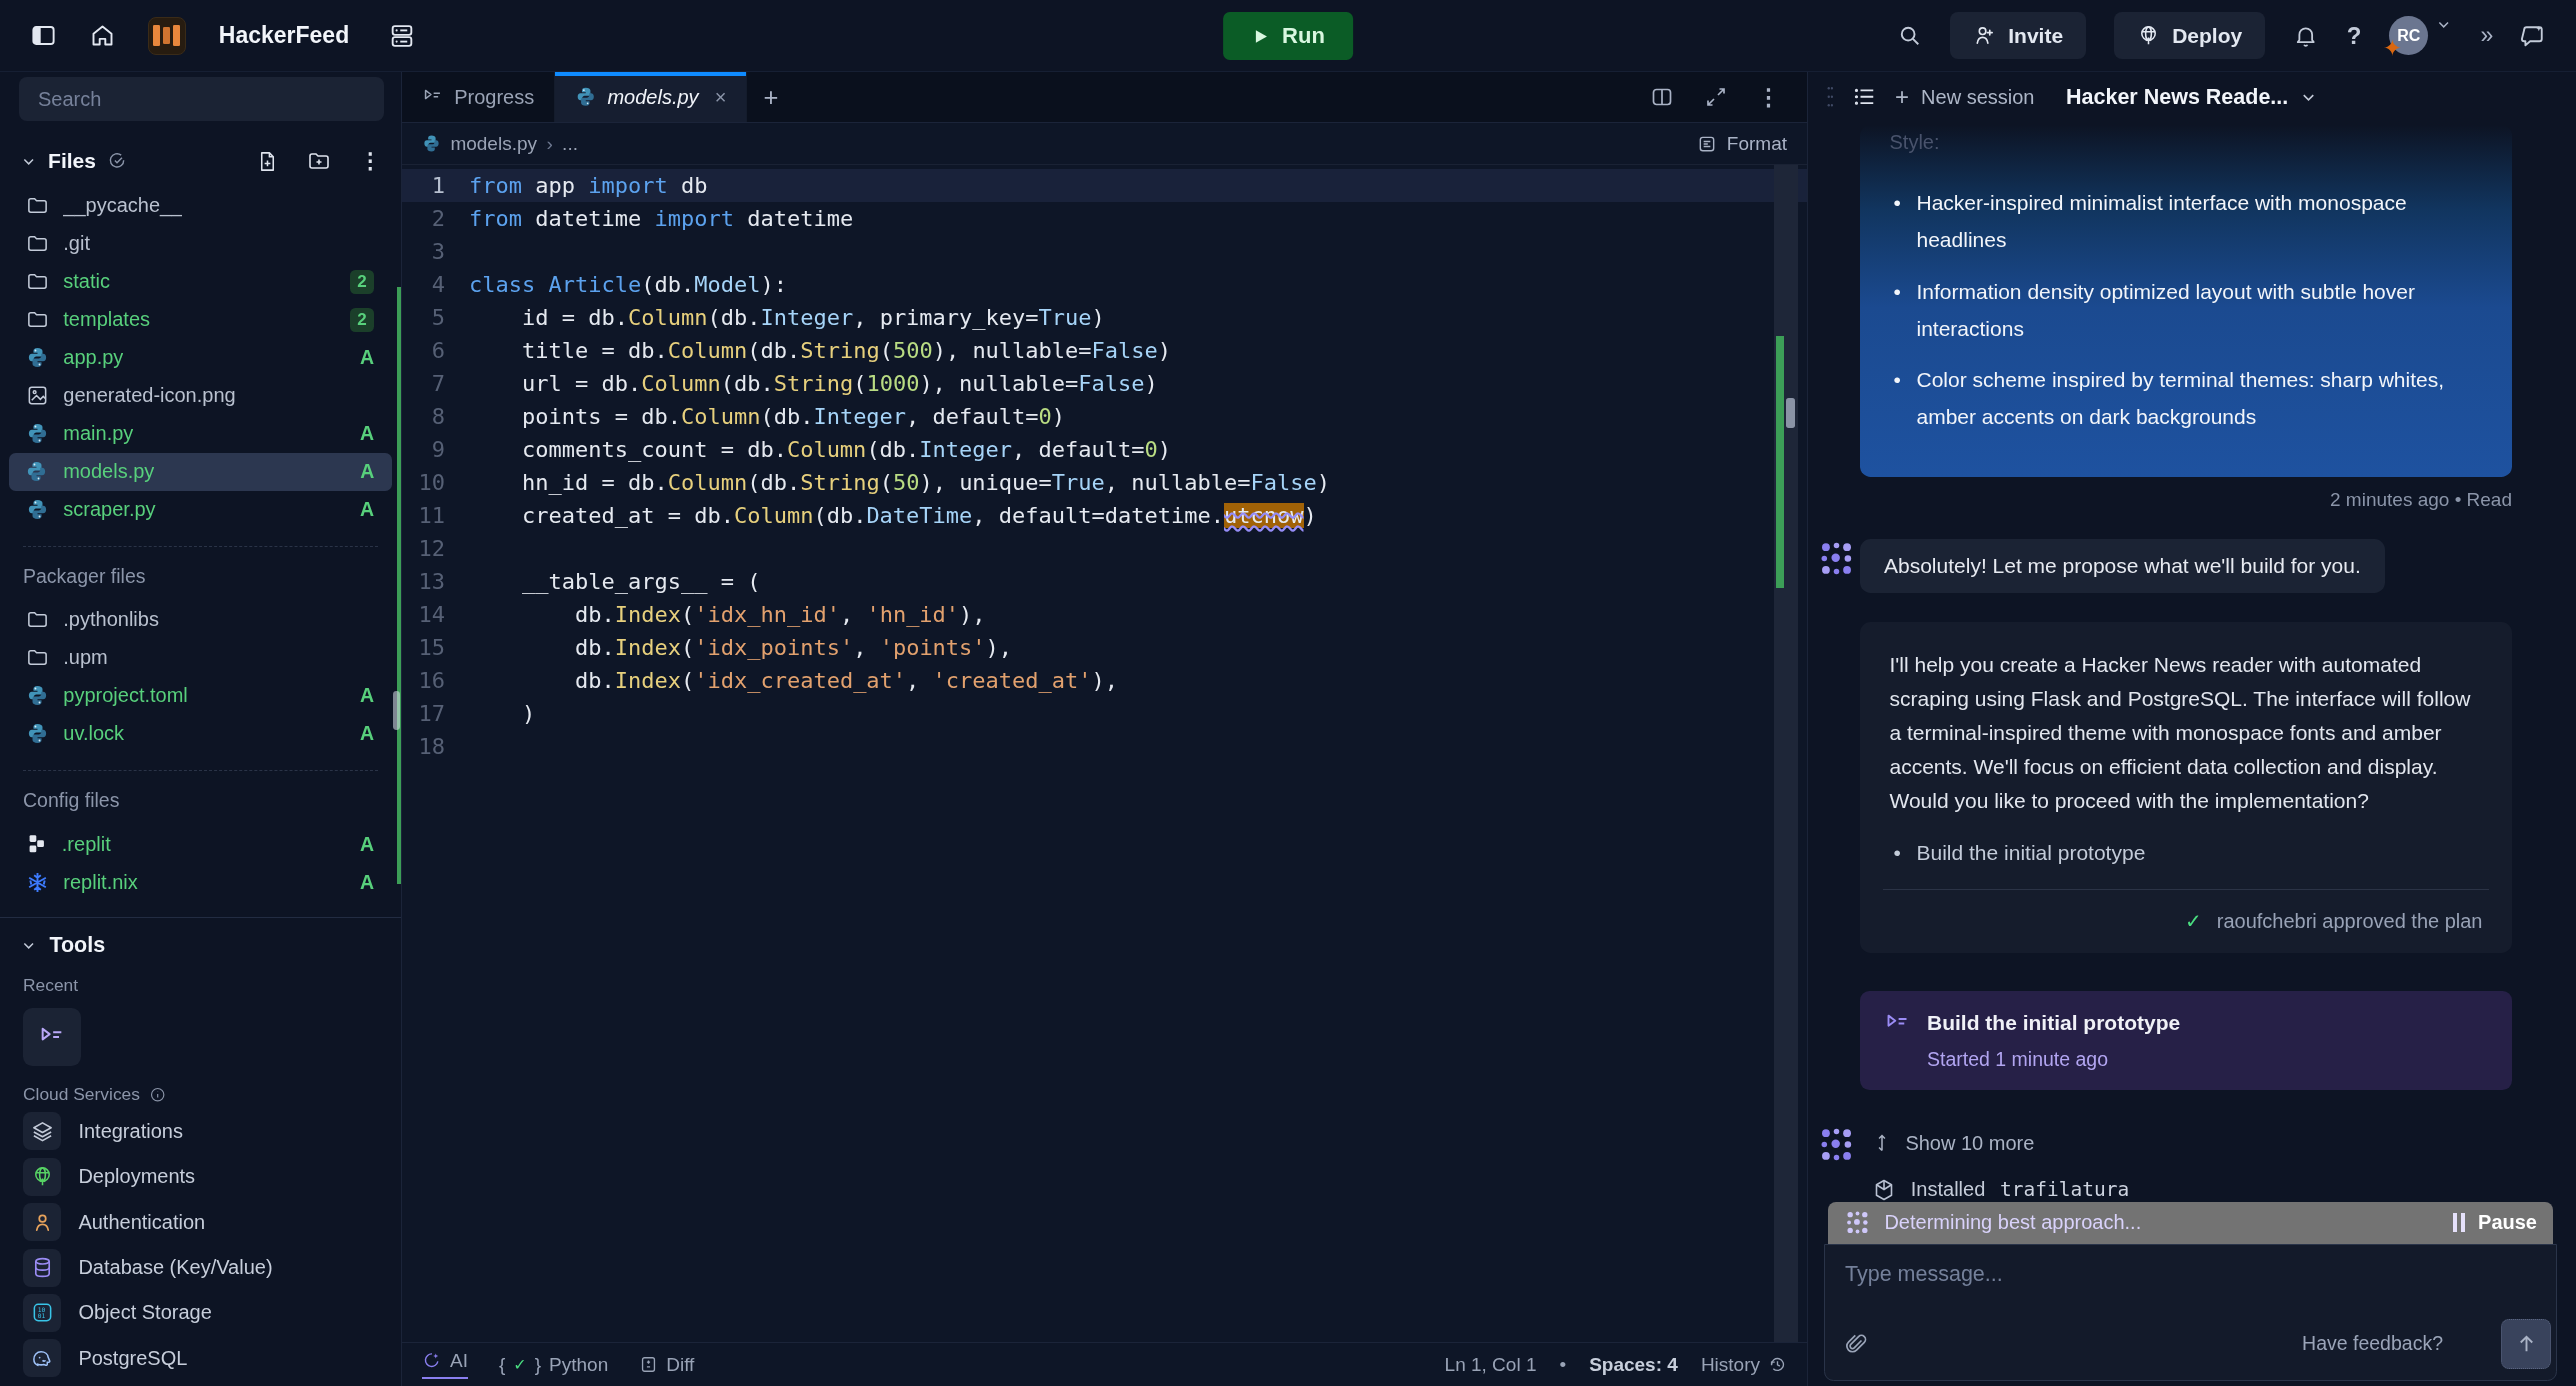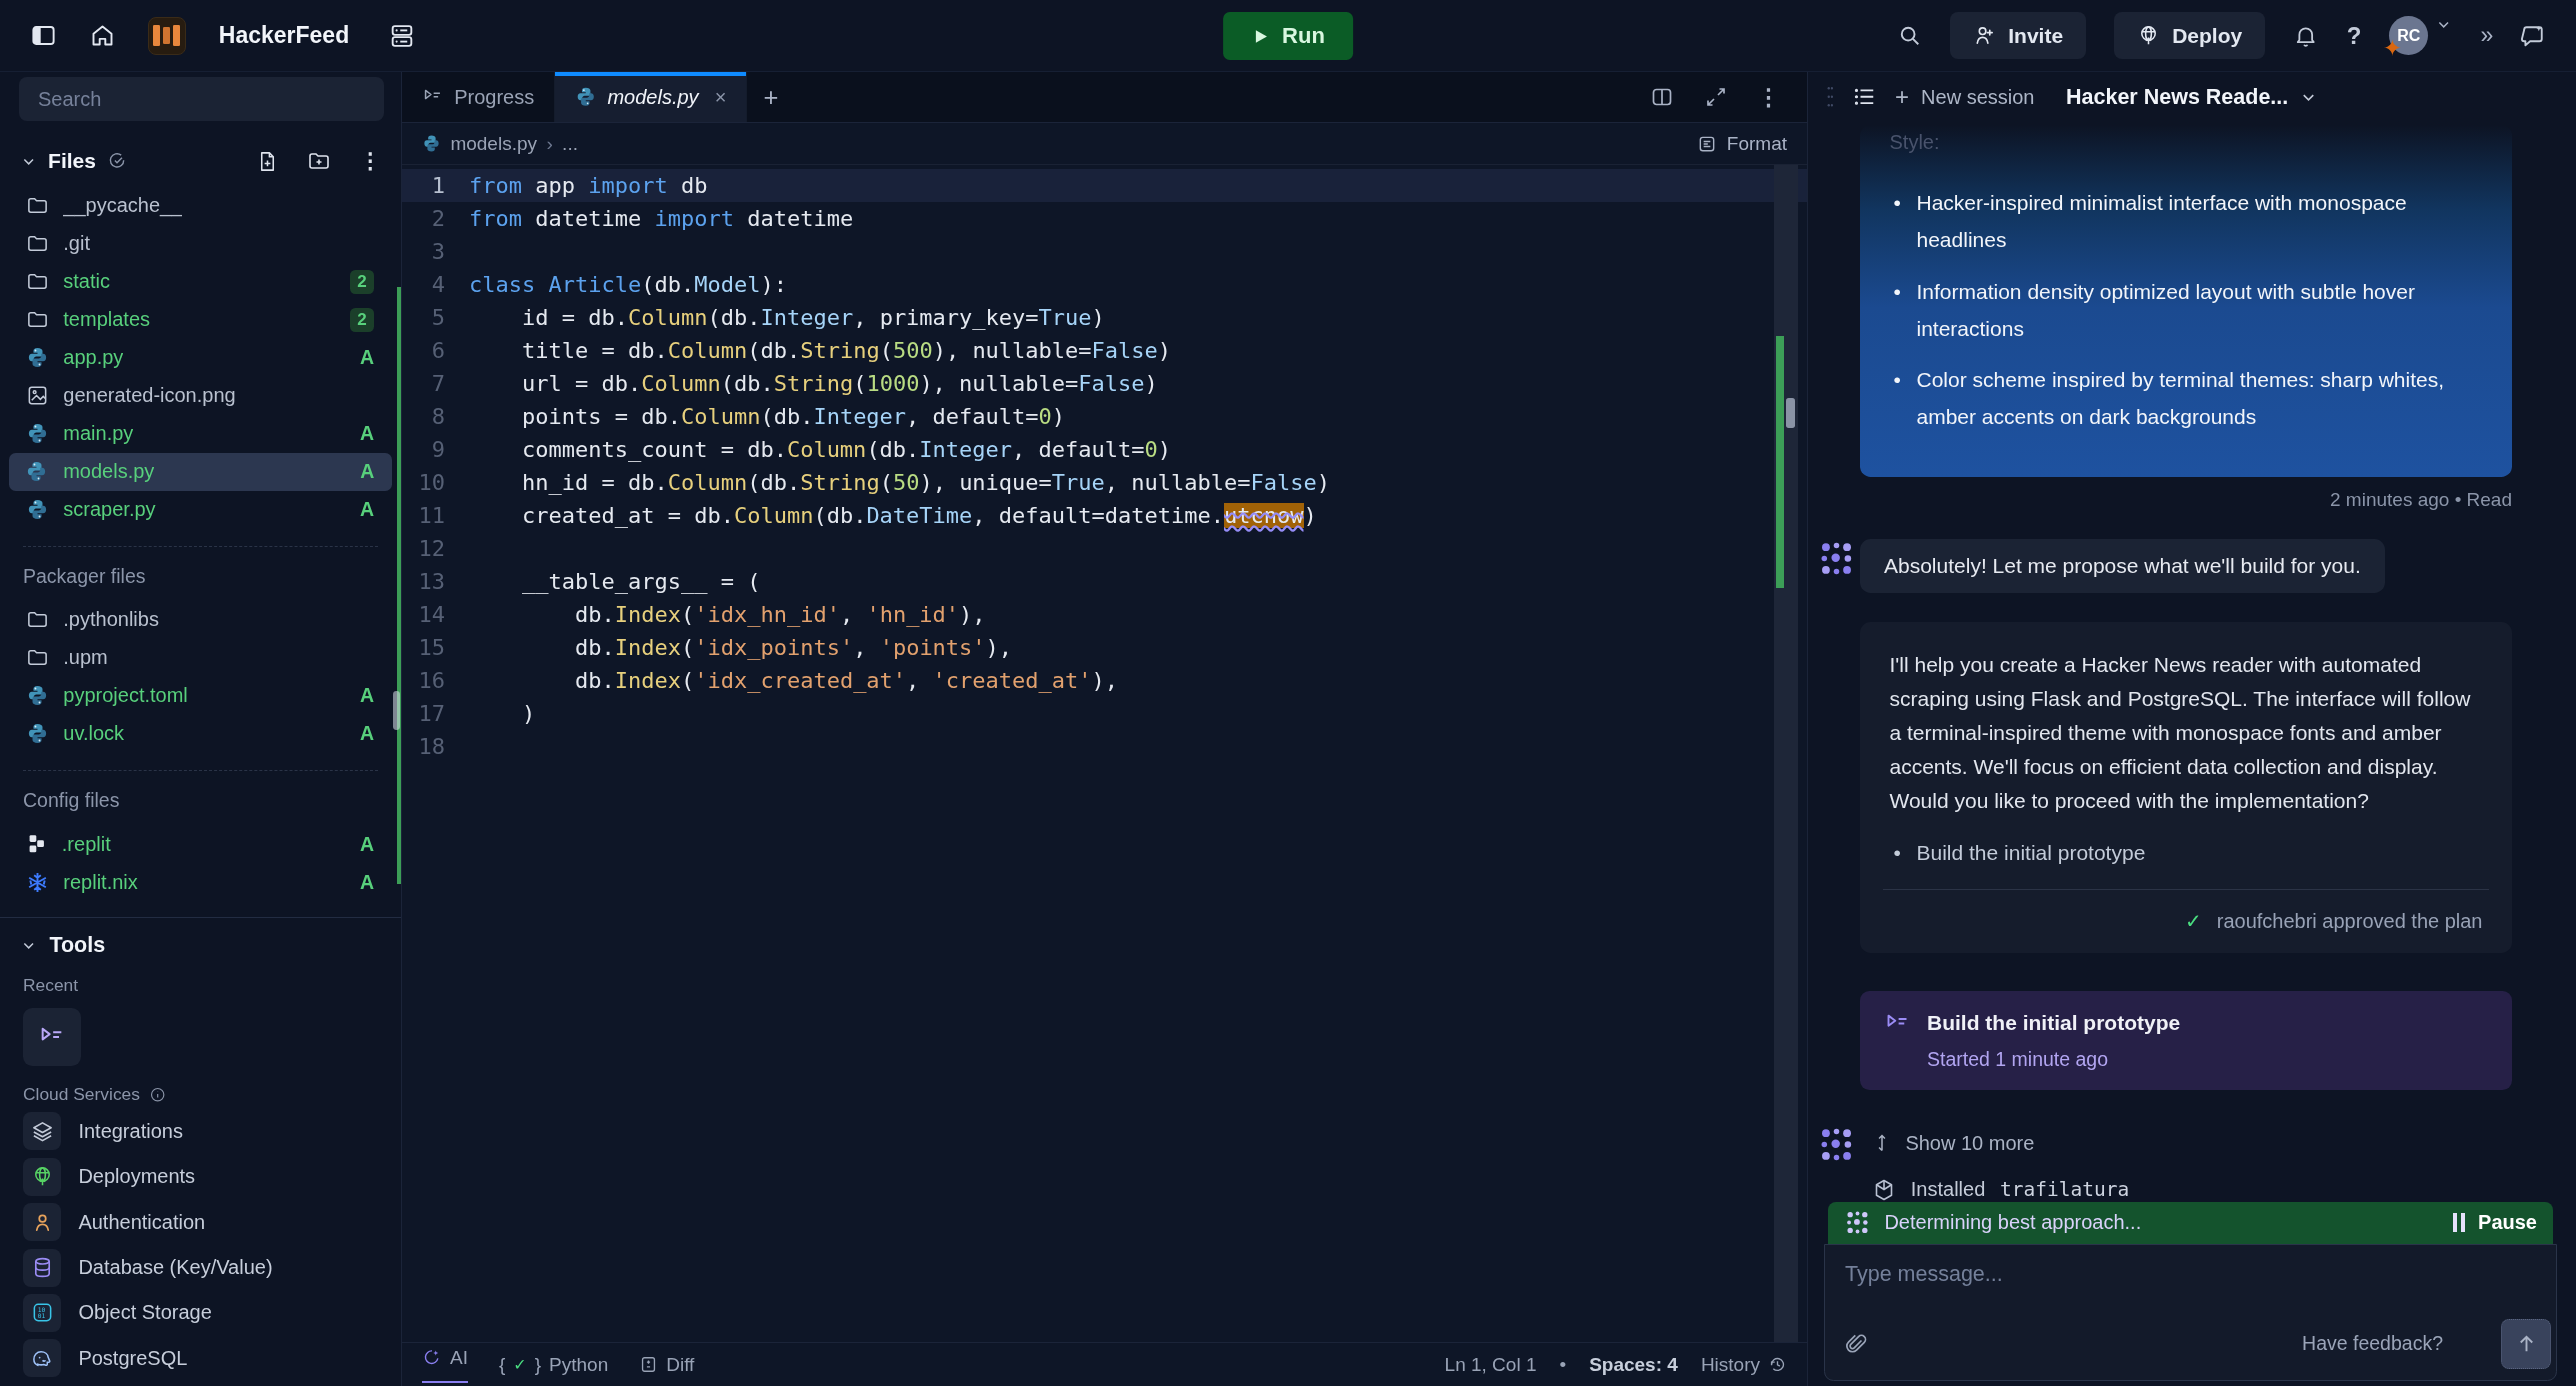--- a/index.html
+++ b/index.html
@@ -72,21 +72,21 @@
   .cline.active .gut { color:#b7c0d0; }
   .ctext { white-space:pre; }
   .tok-k { color:#5ca2ee; } .tok-p { color:#e5e9f0; } .tok-c { color:#5ca2ee; }
   .tok-f { color:#e7d07d; } .tok-t { color:#a6d4f8; } .tok-n { color:#b9dc83; } .tok-s { color:#e2a16e; }
   .tok-e { background:#a16207; color:#e5e9f0; text-decoration-line:underline line-through; text-decoration-style:wavy; text-decoration-color:#958cf7; }
   .scroll-track { position:absolute; right:9.4px; top:0; bottom:0; width:24px; background:#1e2638; }
   .scroll-green { position:absolute; left:2.7px; top:171px; width:8px; height:252px; background:#3c9e57; }
   .scroll-thumb { position:absolute; right:2.7px; top:233px; width:9.4px; height:29.5px; background:#8a93a5; border-radius:2.7px; }
   .statusbar { height:44px; border-top:1.3px solid #1b2439; display:flex; align-items:center; padding:0 20px; gap:31px; font-size:19px; color:#99a3b6; background:#0e1627; }
   .sb-item { display:flex; align-items:center; gap:8px; cursor:pointer; }
-  .sb-item.ai { border-bottom:2px solid #8a7ff0; padding-bottom:12px; }
+  .sb-item.ai { border-bottom:2px solid #8a7ff0; padding-bottom:5px; }
   .sb-right { margin-left:auto; display:flex; align-items:center; gap:23px; }
   .brace { color:#9aa4b8; font-size:19px; } .bcheck { color:#4ade80; font-size:16px; }
 
   
   .chat { width:769px; flex:none; background:#0d1424; border-left:1.3px solid #1b2439; display:flex; flex-direction:column; position:relative; }
   .chat-header { height:50px; flex:none; display:flex; align-items:center; gap:17.4px; padding:0 17.4px; position:relative; }
   .dotgrid { width:9.4px; height:25.5px; color:#3f4964; }
   .chat-title-wrap { position:absolute; left:50%; transform:translateX(-50%); display:flex; align-items:center; gap:10.7px; }
   .chat-title { font-size:21.5px; font-weight:700; color:#f2f5fa; white-space:nowrap; }
   .new-session { display:flex; align-items:center; gap:12px; color:#aeb7c8; font-size:20px; cursor:pointer; }
@@ -107,21 +107,21 @@
   .proposal-div { border-top:1.3px solid #2b3346; margin:24px -6.7px 0; }
   .approval { text-align:right; margin-top:19px; color:#98a2b6; font-size:20px; }
   .approval .chk { color:#4ade80; margin-right:9.4px; font-size:20px; }
   .task-card { margin:38px 64px 0 52px; background:#262047; border-radius:9.4px; padding:19px 24px; cursor:pointer; }
   .task-head { display:flex; align-items:center; gap:16px; font-size:21px; font-weight:700; color:#f0f1f7; }
   .task-sub { margin:10.7px 0 0 43px; color:#b2a5f1; font-size:19.5px; }
   .showmore-row { position:relative; margin-top:42px; display:flex; align-items:center; gap:13.4px; padding-left:64px; color:#aab3c4; font-size:20px; cursor:pointer; }
   .irow { display:flex; align-items:center; gap:14.8px; padding-left:64px; margin-top:23px; font-size:20px; color:#c4cbd8; }
   .irow .pkgs { font-family:"DejaVu Sans Mono", monospace; font-size:19.5px; color:#ced4e0; }
   .chat-bottom { position:absolute; left:0; right:0; bottom:0; padding:0 19px 5.4px 16px; }
-  .working-bar { margin:0 4px; height:42px; background:#14532d; border-radius:8px 8px 0 0; display:flex; align-items:center; gap:13.4px; padding:0 16px; }
+  .working-bar { margin:0 4px; height:42px; background:#737373; border-radius:8px 8px 0 0; display:flex; align-items:center; gap:13.4px; padding:0 16px; }
   .working-text { color:#d9d2fa; font-size:20px; flex:1; }
   .pause-group { display:flex; align-items:center; gap:13.4px; cursor:pointer; }
   .pause-bars { display:flex; gap:4.7px; } .pause-bars i { display:block; width:3.4px; height:19px; background:#e6e1fb; }
   .pause-label { color:#fff; font-size:20px; font-weight:700; }
   .composer { background:#131a2a; border:1.3px solid #2a3449; border-radius:0 0 9.4px 9.4px; height:137px; position:relative; }
   .composer textarea { position:absolute; inset:0; background:transparent; border:none; resize:none; outline:none; color:#e5e9f0; font-size:21.5px; font-family:inherit; padding:17.4px 20px; }
   .composer textarea::placeholder { color:#74809a; }
   .composer-foot { position:absolute; left:19px; right:5px; bottom:10.7px; display:flex; align-items:center;gap:39px; }
   .feedback { margin-left:auto; margin-right:19px; color:#9aa4b8; font-size:19.5px; cursor:pointer; }
   .send-btn { width:50px; height:50px; border-radius:8px; background:#39435c; border:1.3px dotted #5a6580; color:#aab3c6; font-size:27px; display:flex; align-items:center; justify-content:center; cursor:pointer; }

